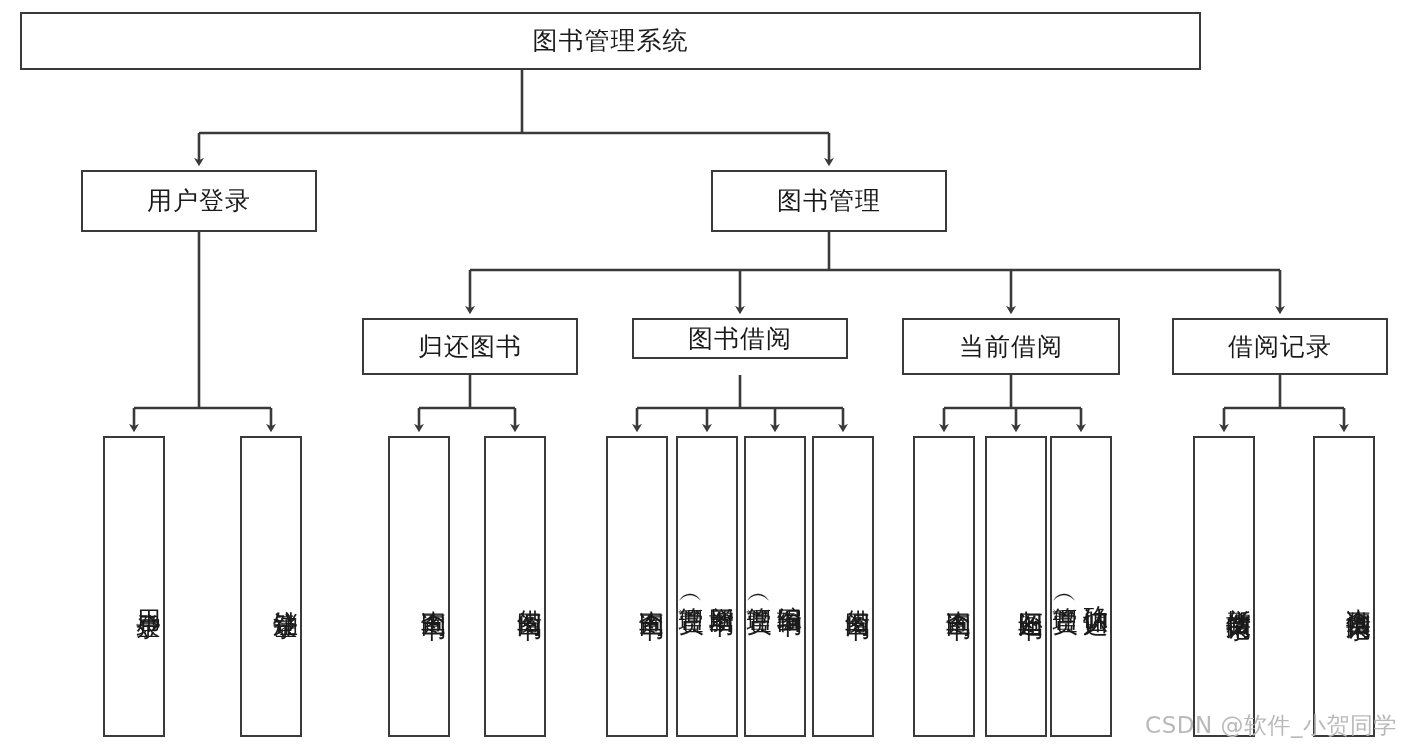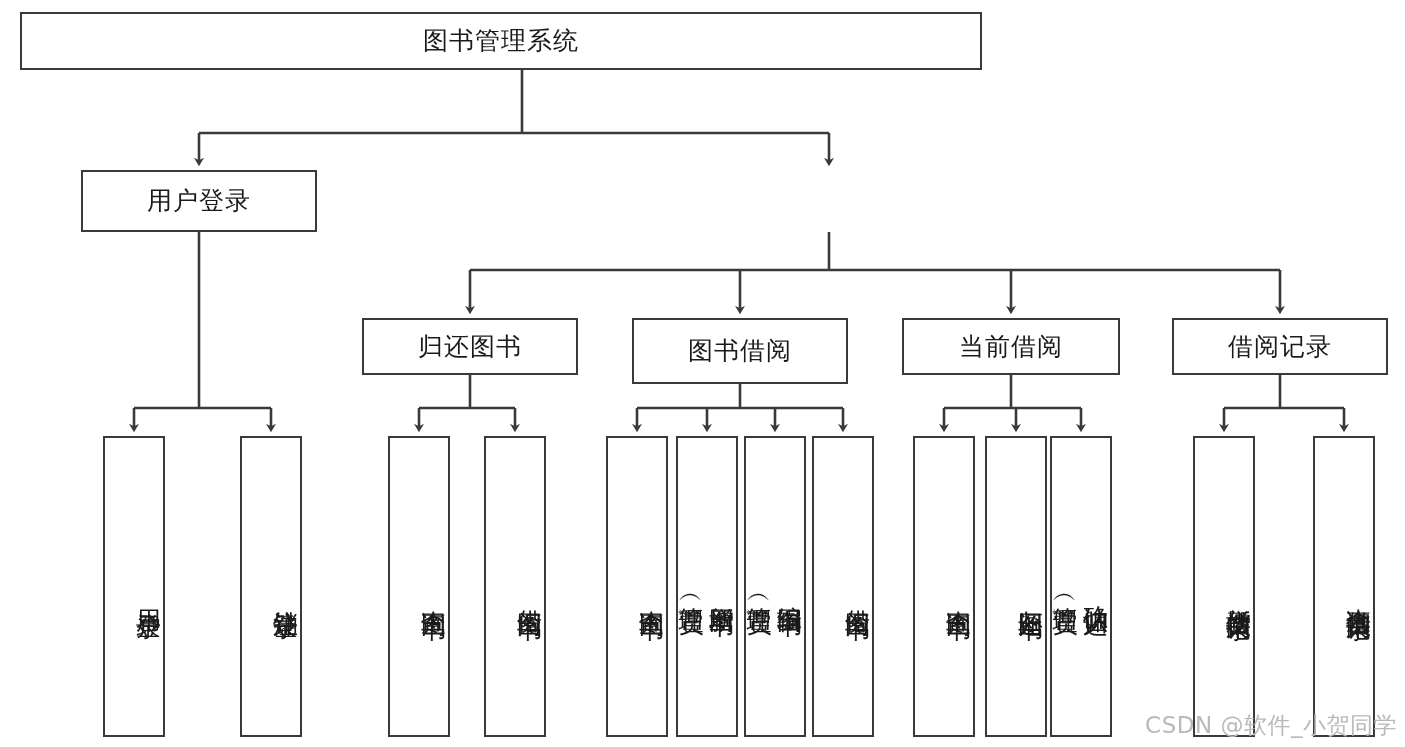--- a/index.html
+++ b/index.html
@@ -112,26 +112,27 @@
       <path d="M1016,408 L1016,428" marker-end="url(#arrow)"></path>
       <path d="M1081,408 L1081,428" marker-end="url(#arrow)"></path>
 
       <path d="M1280,375 L1280,408"></path>
       <path d="M1224,408 L1344,408"></path>
       <path d="M1224,408 L1224,428" marker-end="url(#arrow)"></path>
       <path d="M1344,408 L1344,428" marker-end="url(#arrow)"></path>
     </g>
   </svg>
 
-  <div class="node horiz" style="left:20px; top:12px; width:962px; height:58px;">图书管理系统</div>
+  <div class="node horiz" style="left:20px; top:12px; width:1181px; height:58px;">图书管理系统</div>
 
   <div class="node horiz" style="left:81px; top:170px; width:236px; height:62px;">用户登录</div>
+  <div class="node horiz" style="left:711px; top:170px; width:236px; height:62px;">图书管理</div>
 
   <div class="node horiz" style="left:362px; top:318px; width:216px; height:57px;">归还图书</div>
-  <div class="node horiz" style="left:632px; top:318px; width:216px; height:66px;">图书借阅</div>
+  <div class="node horiz" style="left:632px; top:318px; width:216px; height:41px;">图书借阅</div>
   <div class="node horiz" style="left:902px; top:318px; width:218px; height:57px;">当前借阅</div>
   <div class="node horiz" style="left:1172px; top:318px; width:216px; height:57px;">借阅记录</div>
 
   <div class="node vert" style="left:103px; top:436px; width:62px; height:301px;">用户登录</div>
   <div class="node vert" style="left:240px; top:436px; width:62px; height:301px;">注销登录</div>
 
   <div class="node vert" style="left:388px; top:436px; width:62px; height:301px;">查询图书</div>
   <div class="node vert" style="left:484px; top:436px; width:62px; height:301px;">借阅图书</div>
 
   <div class="node vert" style="left:606px; top:436px; width:62px; height:301px;">查询图书</div>

